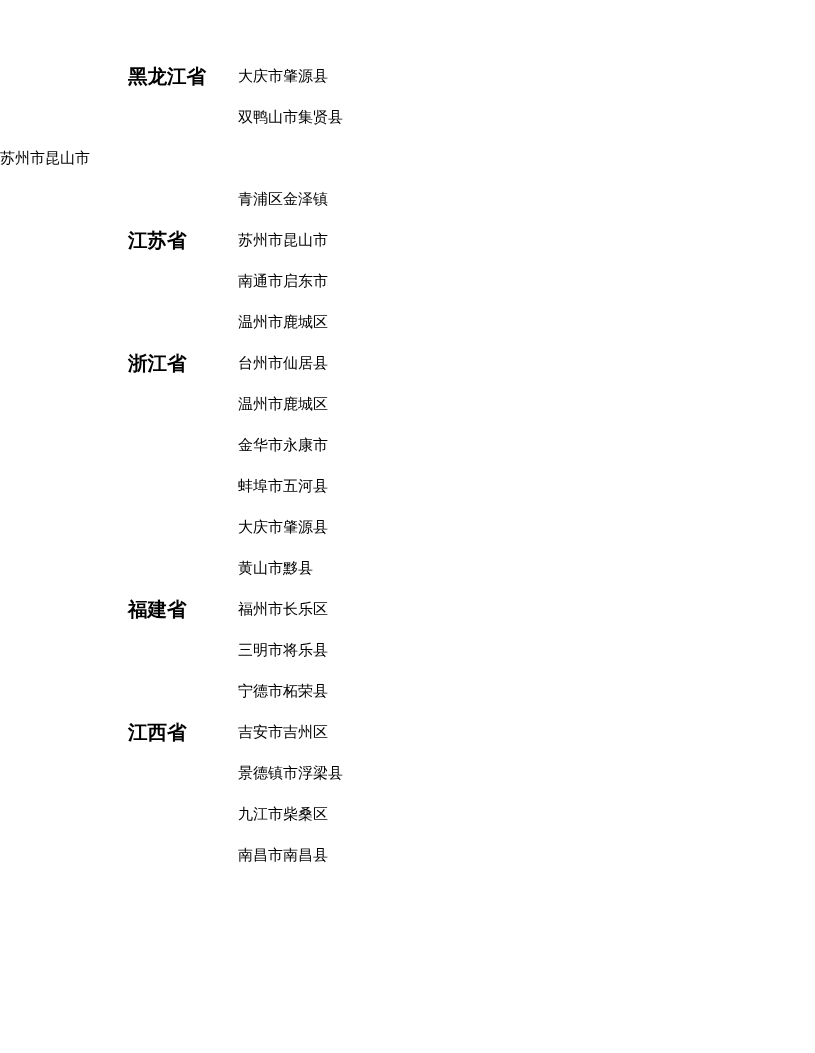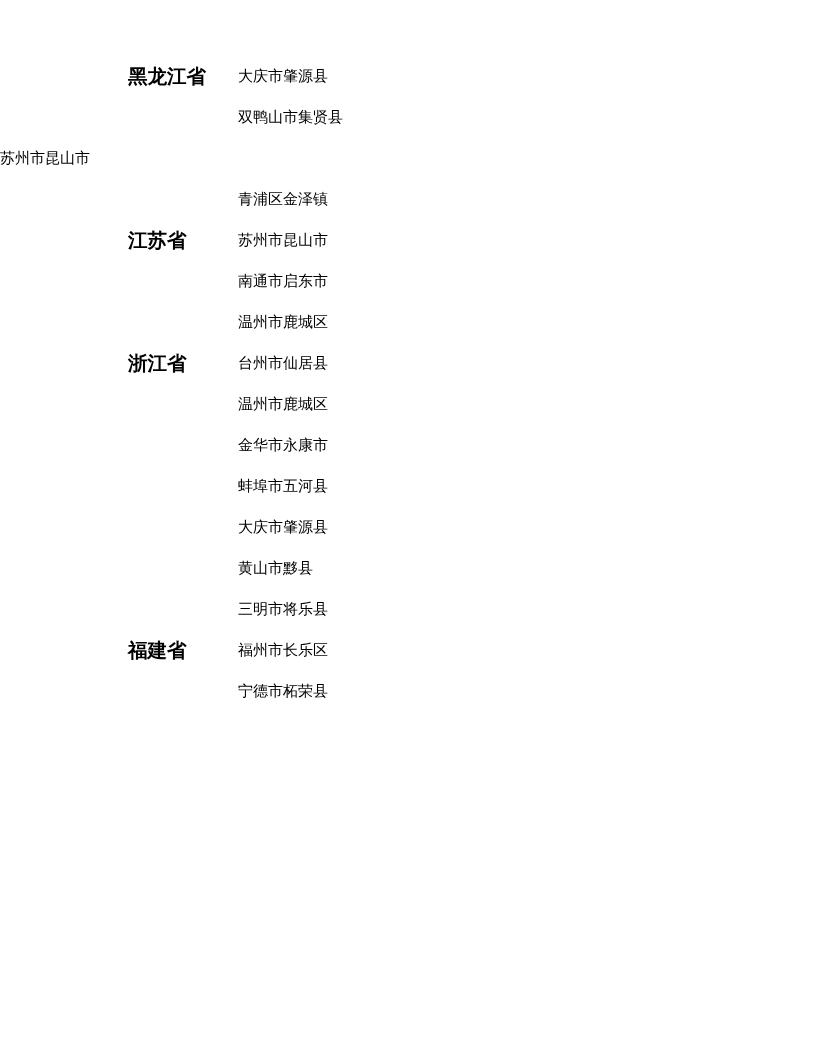--- a/index.html
+++ b/index.html
@@ -118,27 +118,45 @@
         <div class="row spacer-row">
           <div class="col-province"></div>
           <div class="col-city">大庆市肇源县</div>
         </div>
         <div class="row spacer-row">
           <div class="col-province"></div>
           <div class="col-city">黄山市黟县</div>
         </div>
       </div>
       <div class="region-block">
-        <div class="row spacer-row">
-          <div class="col-province"></div>
-          <div class="col-city">三明市将乐县</div>
-        </div>
         <div class="row">
           <div class="col-province">福建省</div>
           <div class="col-city">福州市长乐区</div>
         </div>
         <div class="row spacer-row">
           <div class="col-province"></div>
+          <div class="col-city">三明市将乐县</div>
+        </div>
+        <div class="row spacer-row">
+          <div class="col-province"></div>
           <div class="col-city">宁德市柘荣县</div>
+        </div>
+      </div>
+      <div class="region-block">
+        <div class="row">
+          <div class="col-province">江西省</div>
+          <div class="col-city">吉安市吉州区</div>
+        </div>
+        <div class="row spacer-row">
+          <div class="col-province"></div>
+          <div class="col-city">景德镇市浮梁县</div>
+        </div>
+        <div class="row spacer-row">
+          <div class="col-province"></div>
+          <div class="col-city">九江市柴桑区</div>
+        </div>
+        <div class="row spacer-row">
+          <div class="col-province"></div>
+          <div class="col-city">南昌市南昌县</div>
         </div>
       </div>
     </div>
 </div>
 
 </body></html>

